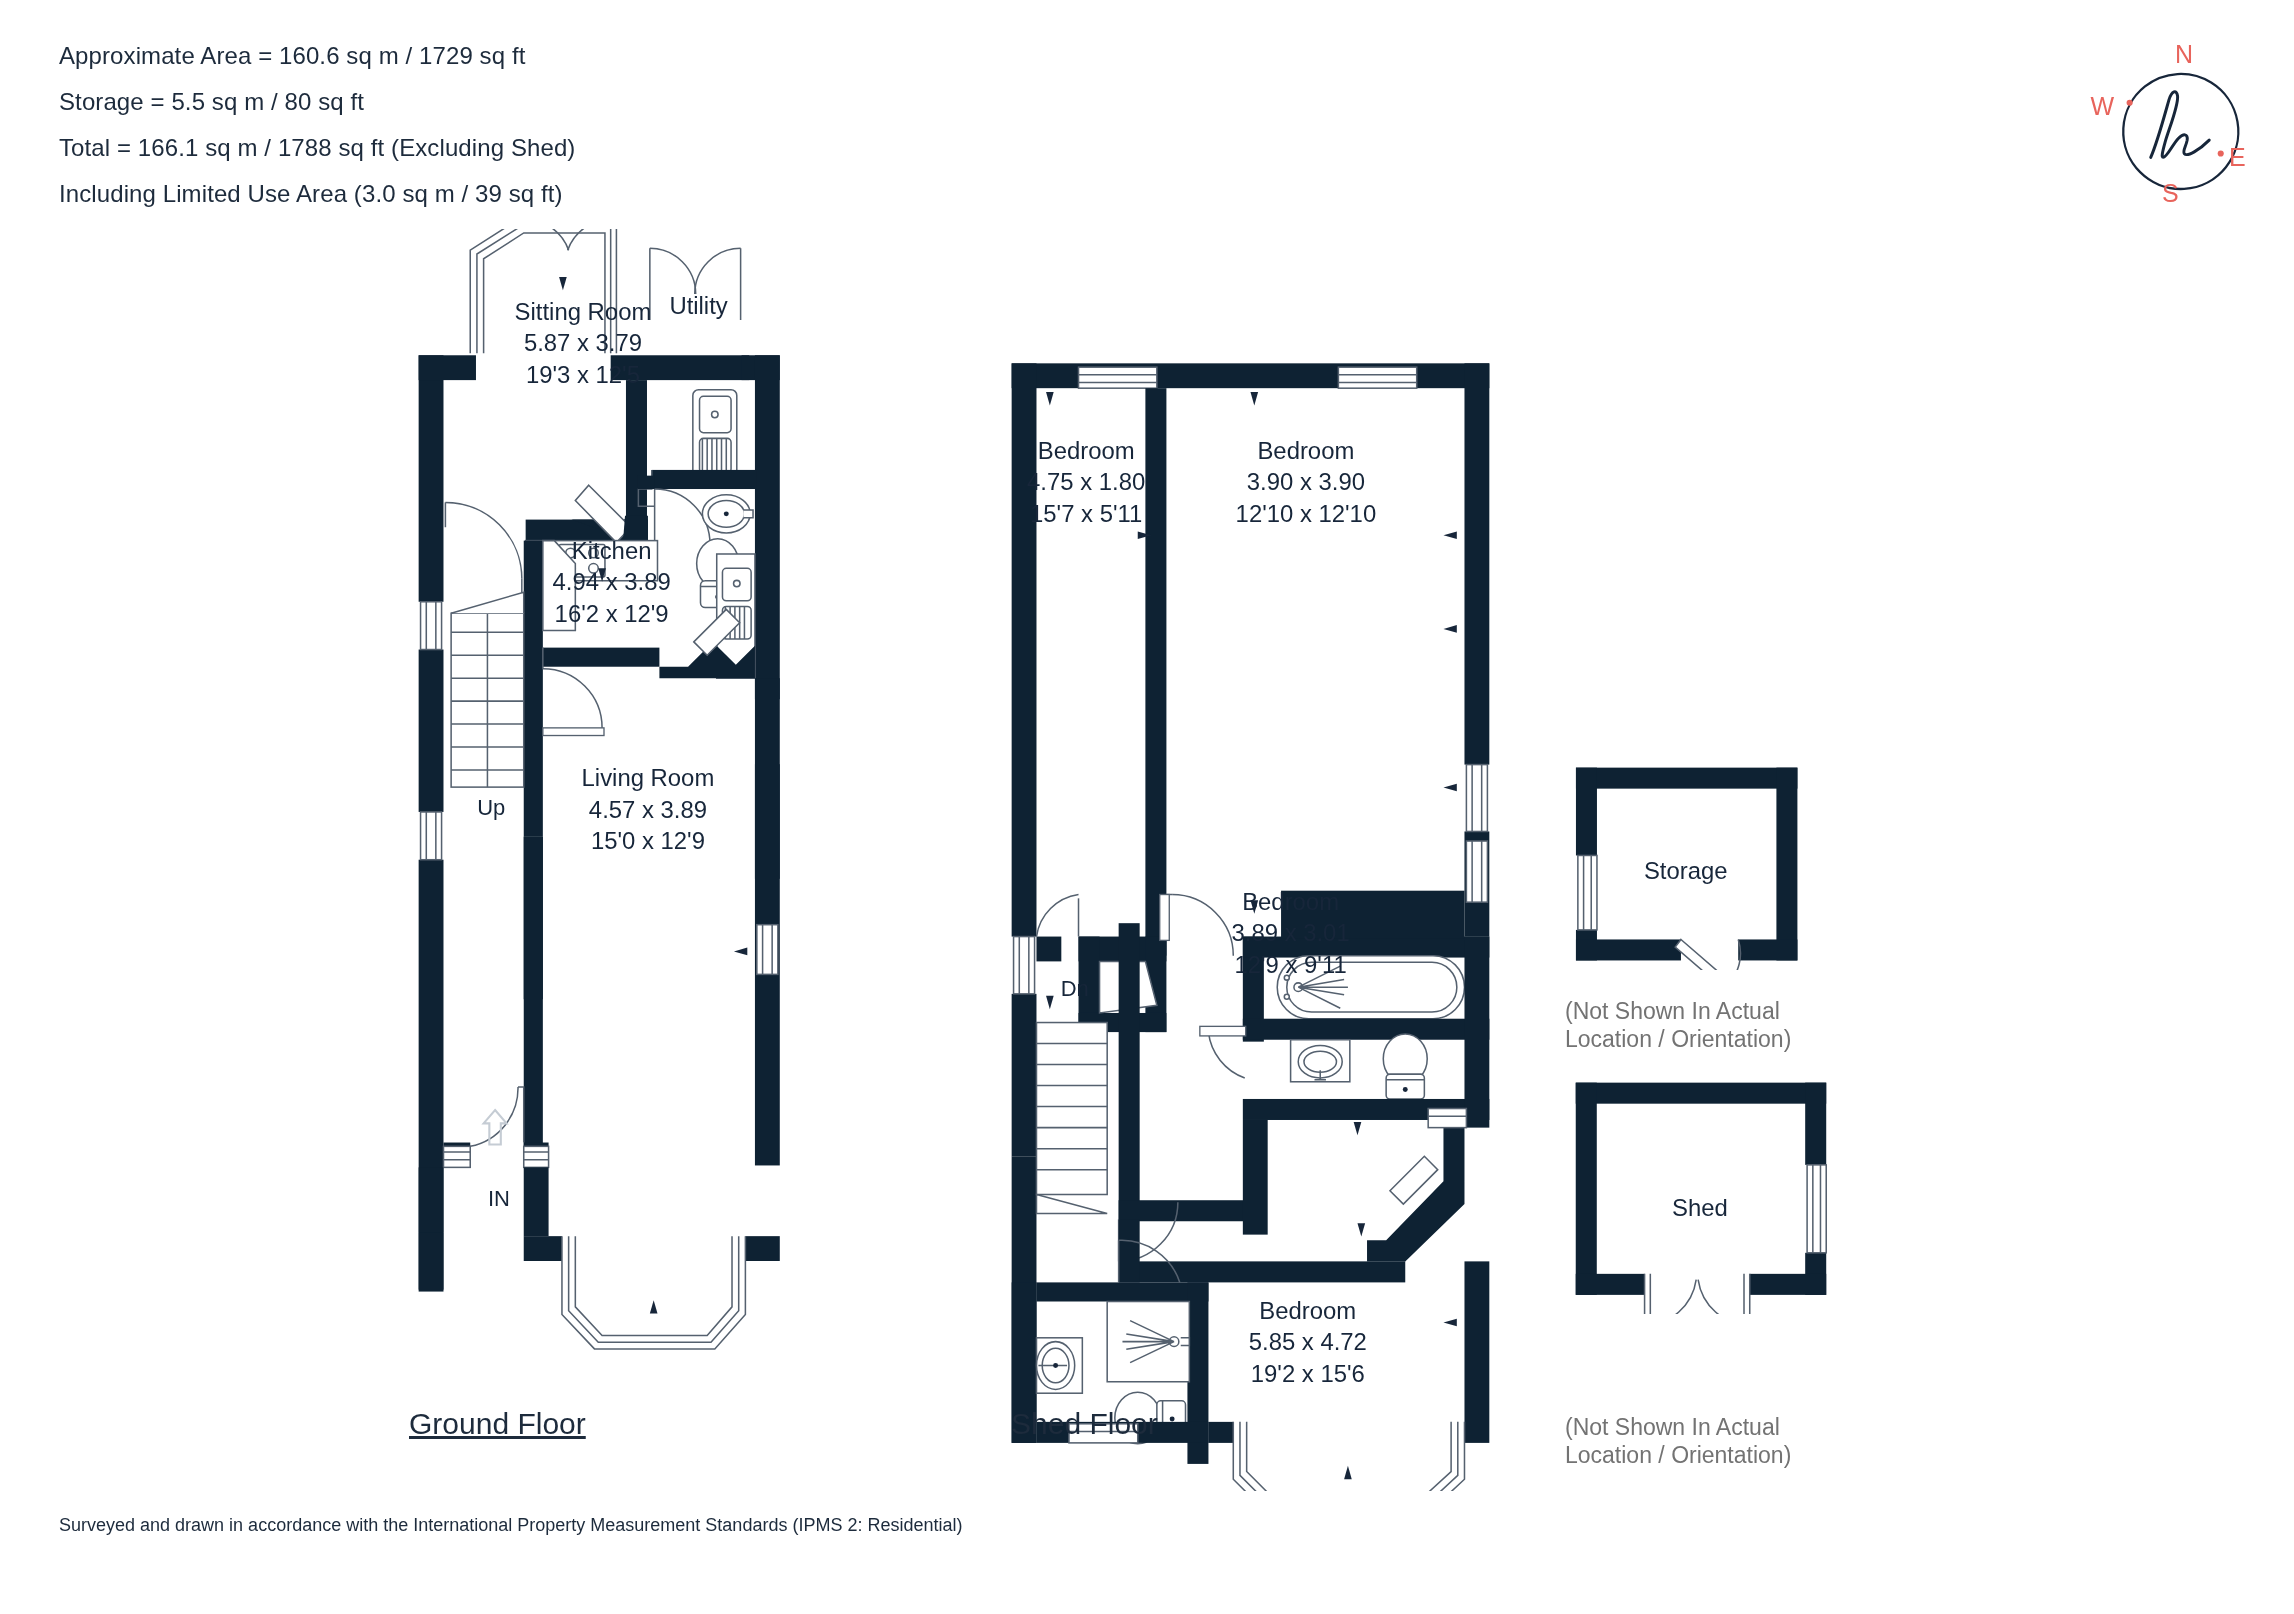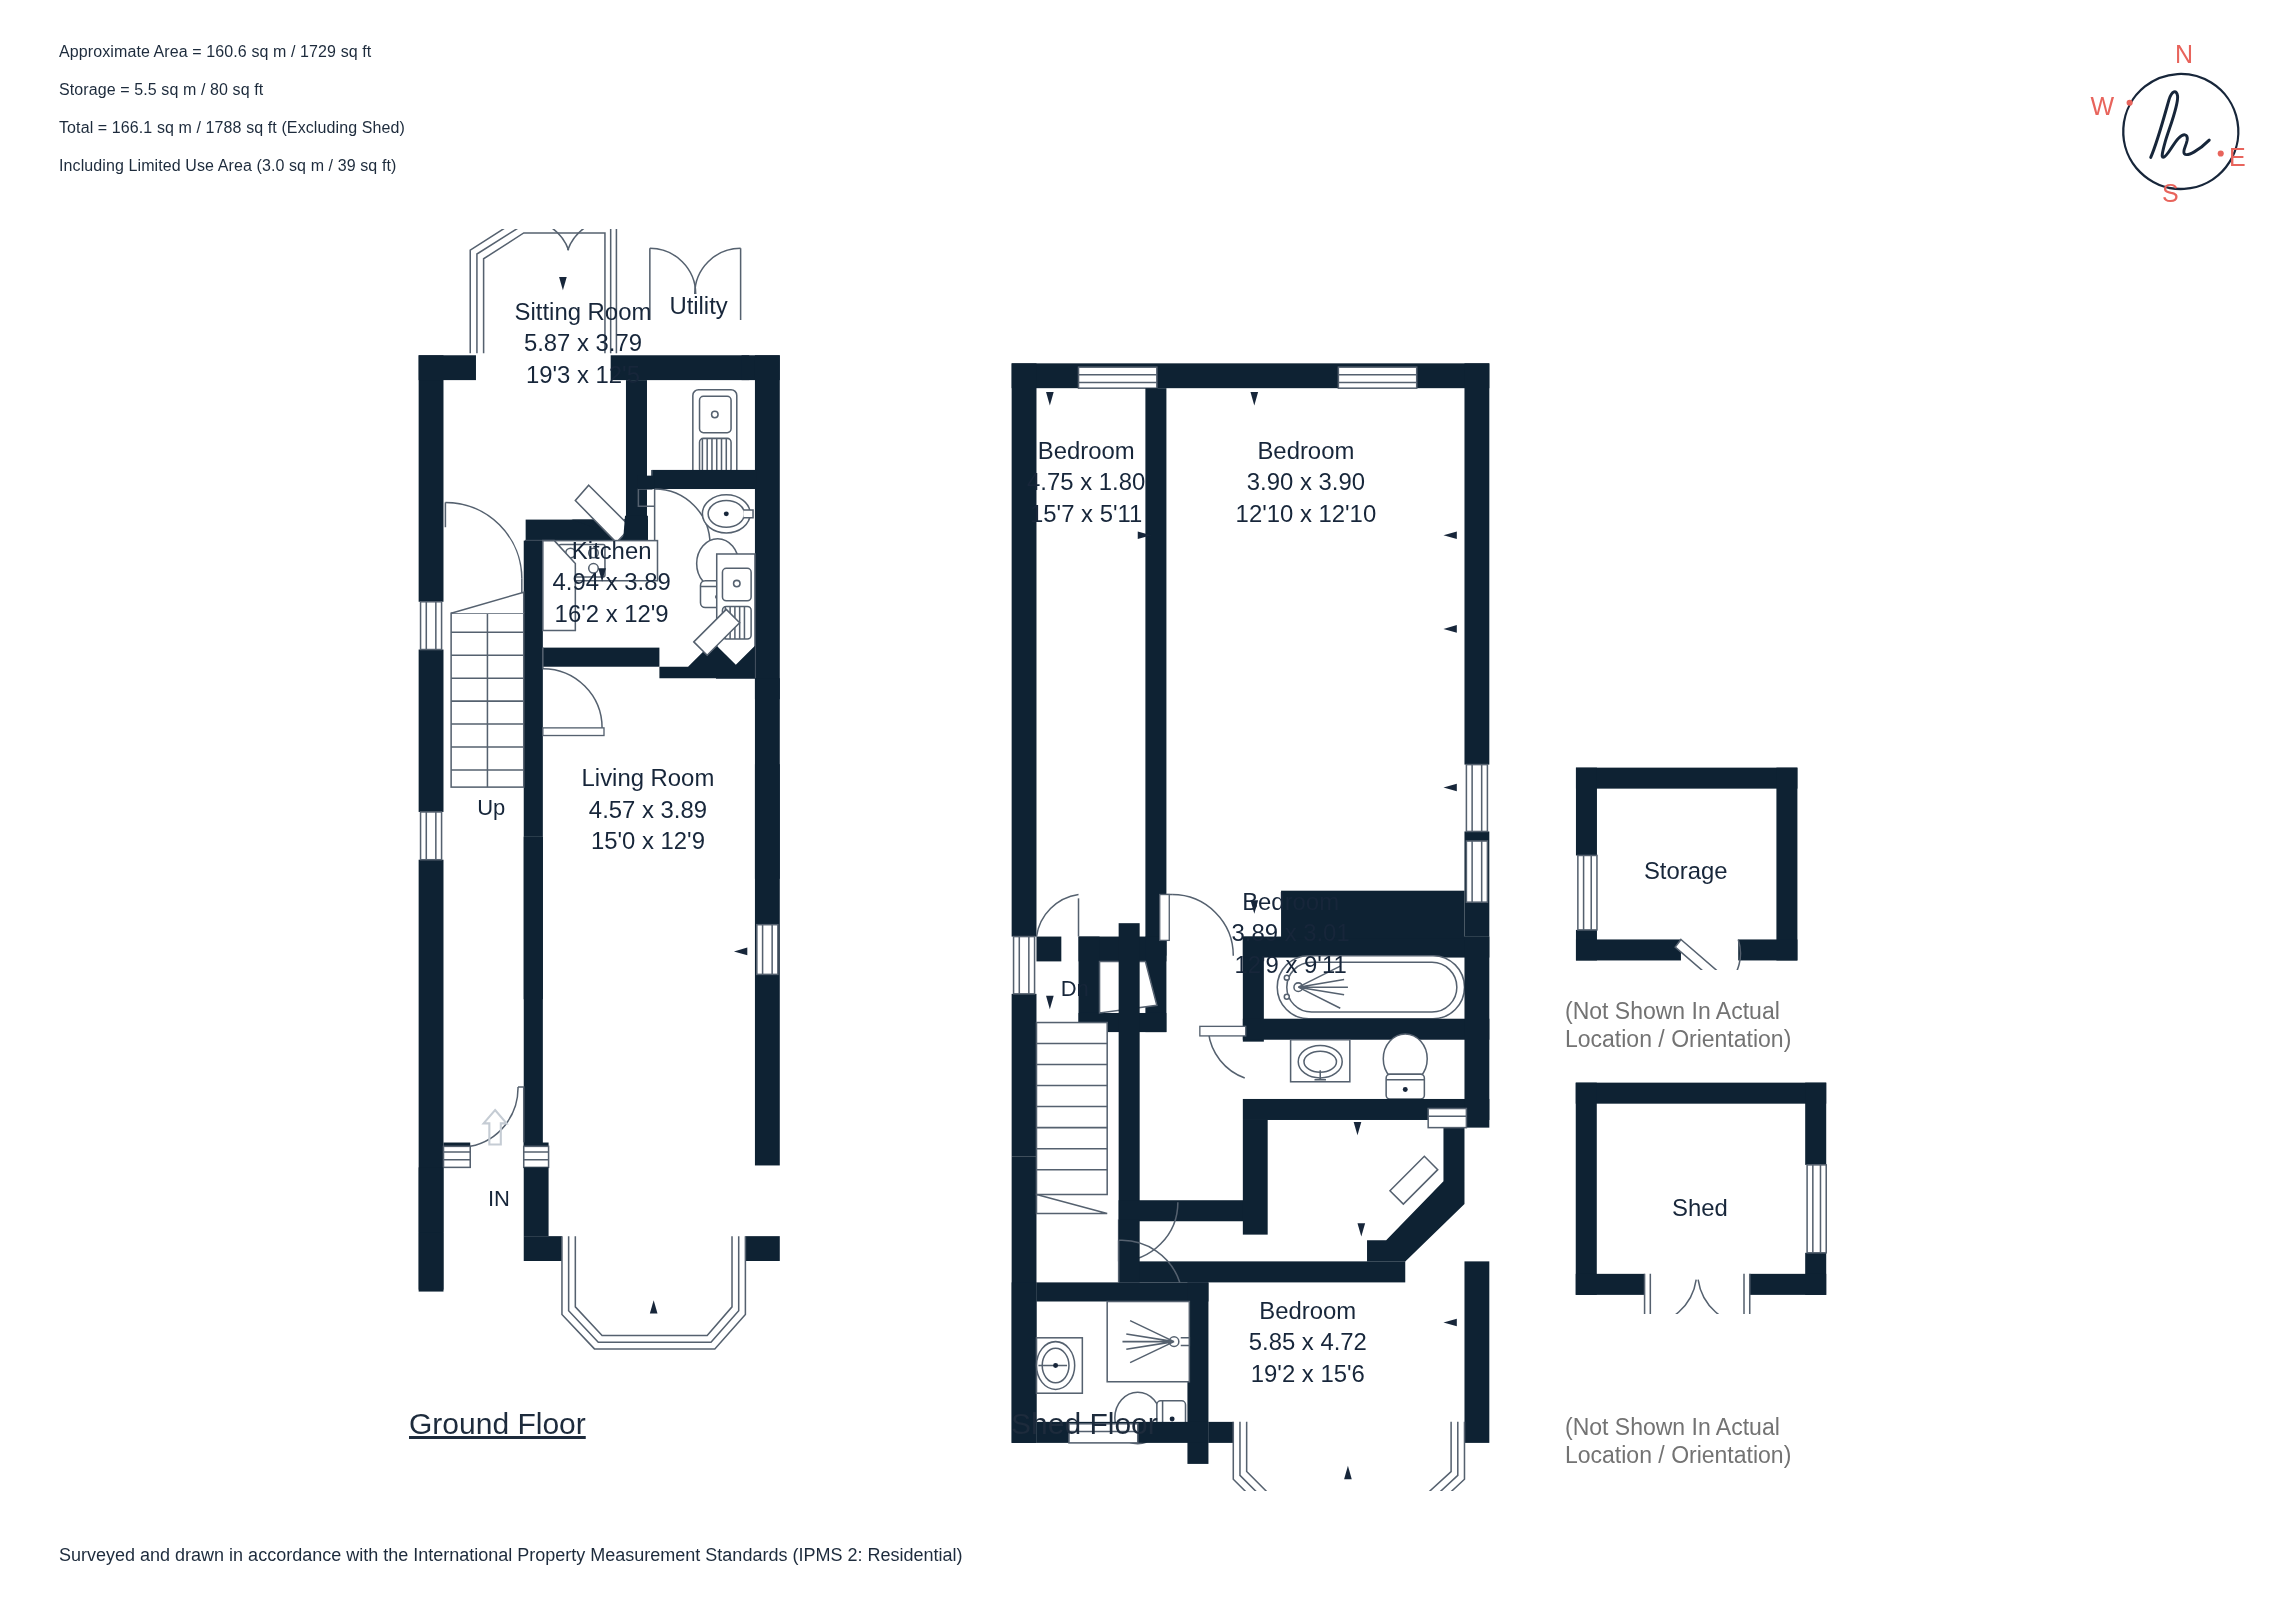--- a/index.html
+++ b/index.html
@@ -1,21 +1,21 @@
 <!DOCTYPE html>
 <html><head>
 <meta charset="utf-8">
 <style>
   html,body{margin:0;padding:0;background:#ffffff;}
   body{width:2294px;height:1614px;position:relative;overflow:hidden;
        font-family:"Liberation Sans","DejaVu Sans",sans-serif;color:#17263a;}
   .hdr{position:absolute;left:59px;top:44px;}
-  .hdr div{font-size:16px;line-height:1.0;margin-bottom:22px;color:#1d2b3c;letter-spacing:0.1px;}
+  .hdr div{font-size:24px;line-height:1.0;margin-bottom:22px;color:#1d2b3c;letter-spacing:0.1px;}
   .foot{position:absolute;left:59px;top:1516px;}
-  .foot div{font-size:18px;line-height:1.0;margin-bottom:25px;color:#1d2b3c;margin-top:30px;}
+  .foot div{font-size:18px;line-height:1.0;margin-bottom:25px;color:#1d2b3c;}
   .compass{position:absolute;left:2098px;top:50px;width:163px;height:163px;}
   .compass .lbl{position:absolute;font-size:25px;color:#e8645c;}
   .ftitle{position:absolute;font-size:30px;color:#1d2b3c;}
   svg{position:absolute;left:0;top:0;}
   .rm{font-size:25px;fill:#17263a;text-anchor:middle;font-family:"Liberation Sans","DejaVu Sans",sans-serif;}
   .rmd{font-size:25px;fill:#17263a;text-anchor:middle;font-family:"Liberation Sans","DejaVu Sans",sans-serif;}
   .sm{font-size:23px;fill:#17263a;text-anchor:middle;font-family:"Liberation Sans","DejaVu Sans",sans-serif;}
   .note{position:absolute;font-size:23px;line-height:1.22;color:#737373;}
 </style>
 </head>

